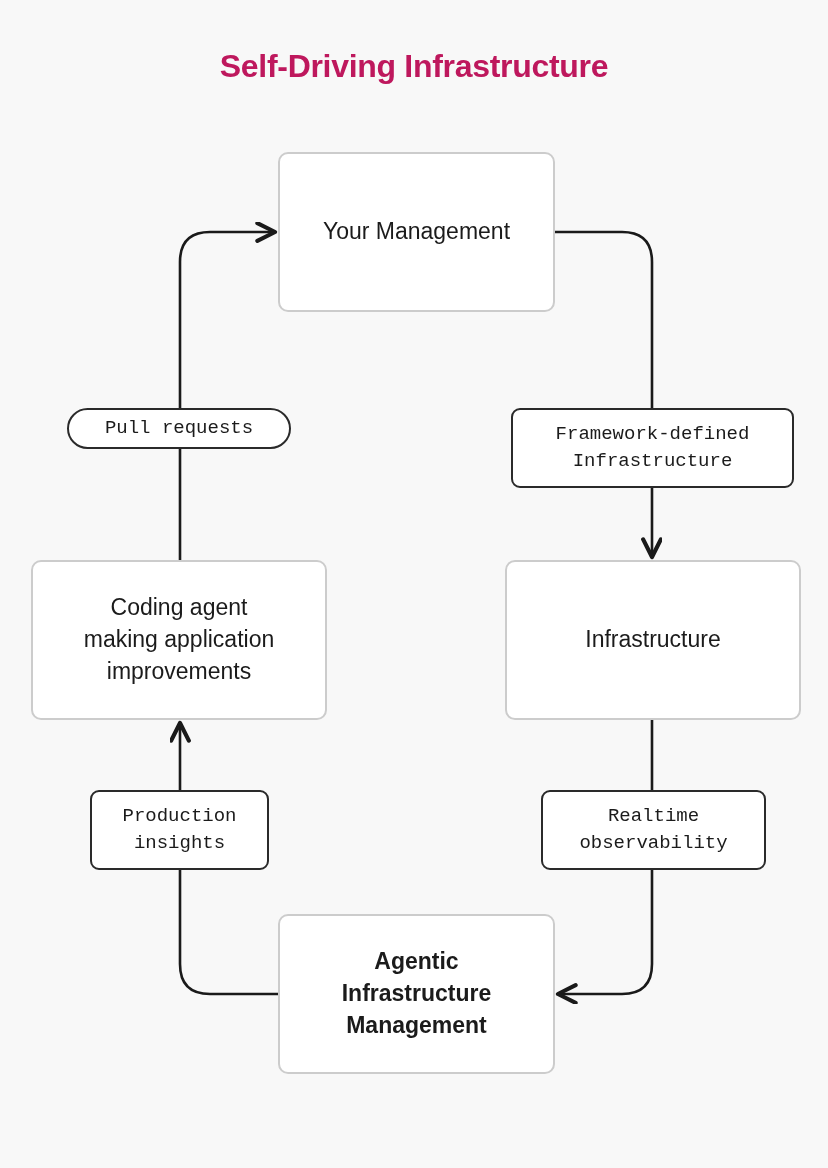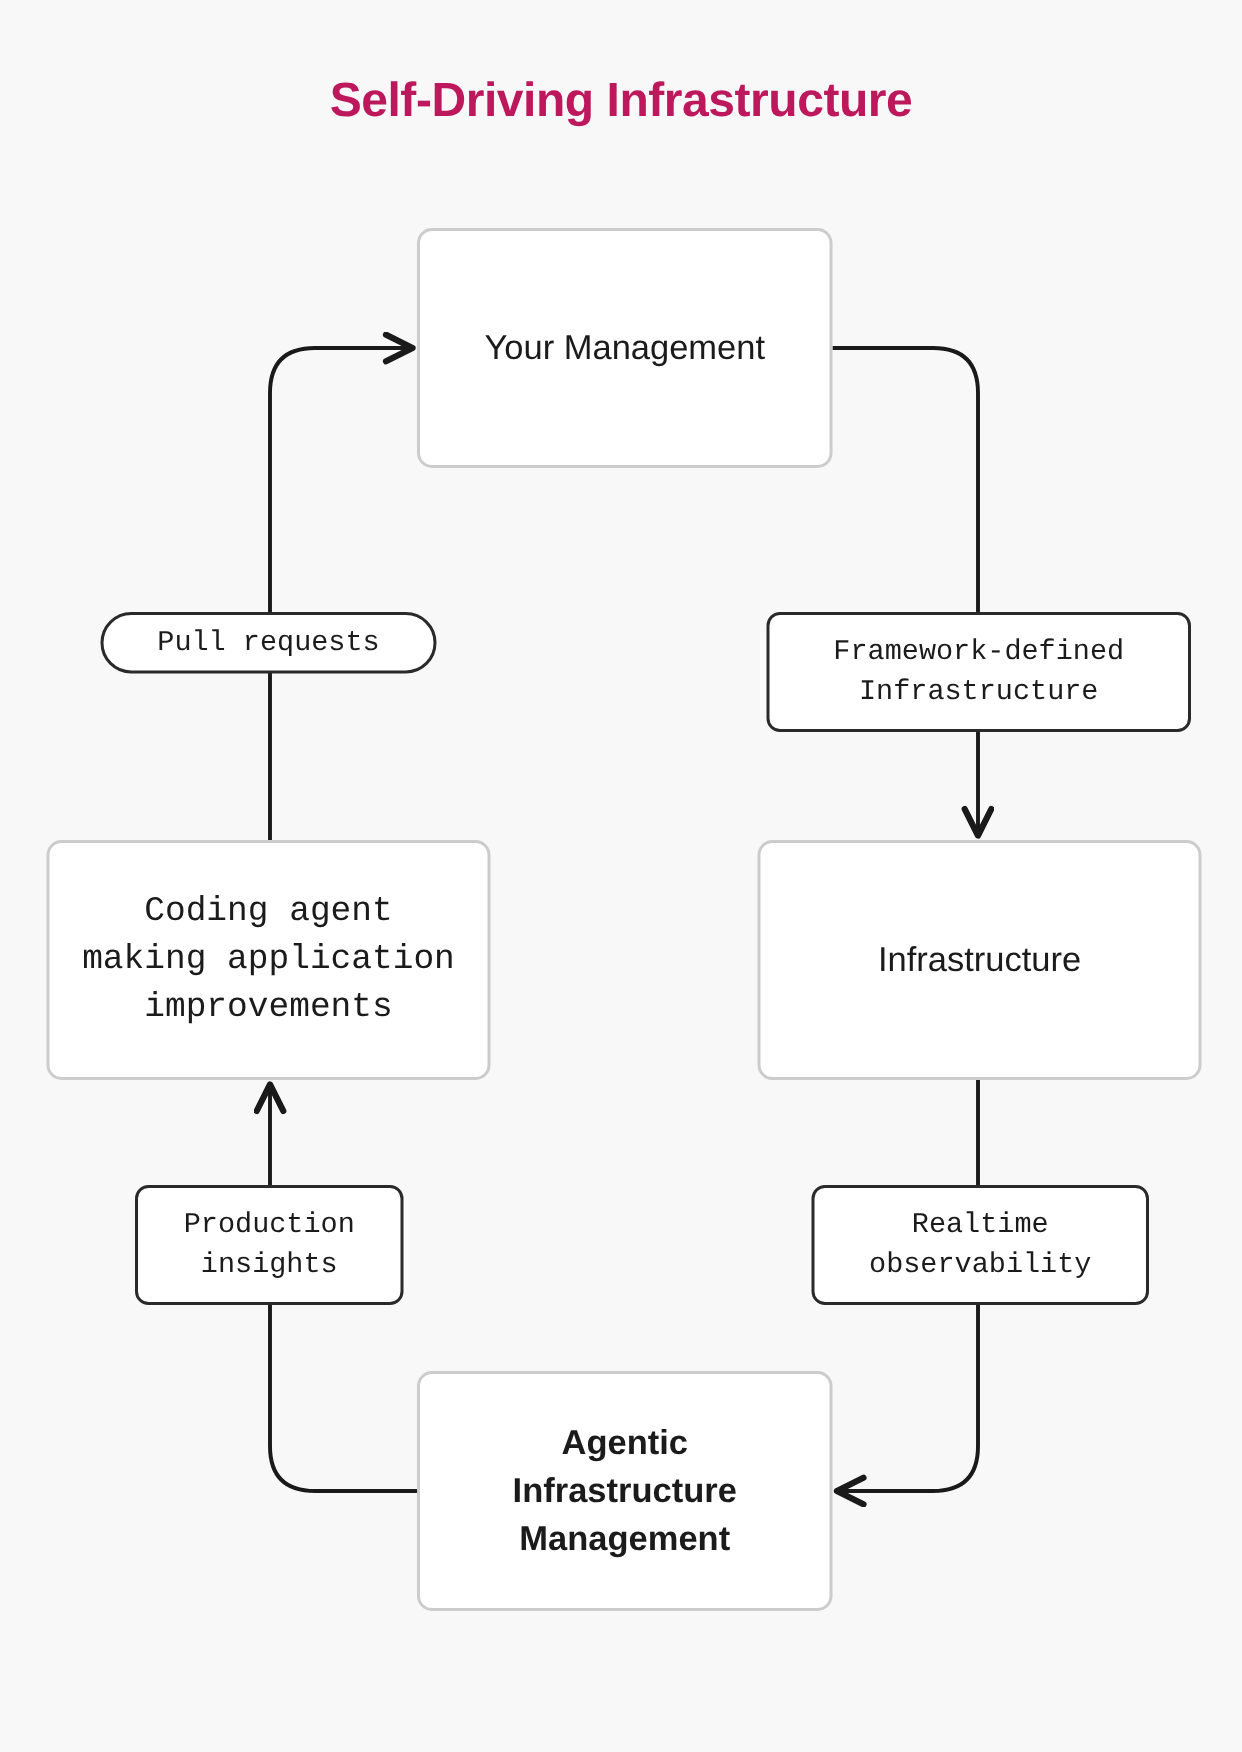--- a/index.html
+++ b/index.html
@@ -70,21 +70,21 @@
     box-sizing: border-box;
     white-space: pre-line;
     letter-spacing: 0px;
   }
   .edge-label.pill { border-radius: 999px; font-family: Liberation Mono, monospace; }
   .edge-label.rect { border-radius: 9px; }
 
   
   #node-your-application { left: 278px; top: 152px;  width: 277px; height: 160px; }
   #node-infrastructure   { left: 505px; top: 560px;  width: 296px; height: 160px; }
-  #node-coding-agent     { left: 31px;  top: 560px;  width: 296px; height: 160px; font-family: Liberation Mono, monospace; }
+  #node-coding-agent     { left: 31px;  top: 560px;  width: 296px; height: 160px; }
   #node-agentic-mgmt     { left: 278px; top: 914px;  width: 277px; height: 160px; font-weight: bold; }
 
   
   #label-pull-requests   { left: 67px;  top: 408px; width: 224px; height: 41px; }
   #label-framework       { left: 511px; top: 388px; width: 283px; height: 80px; margin-top: 20px; }
   #label-production      { left: 90px;  top: 790px; width: 179px; height: 80px; }
   #label-realtime        { left: 541px; top: 790px; width: 225px; height: 80px; }
 </style>
 </head>
 <body>

